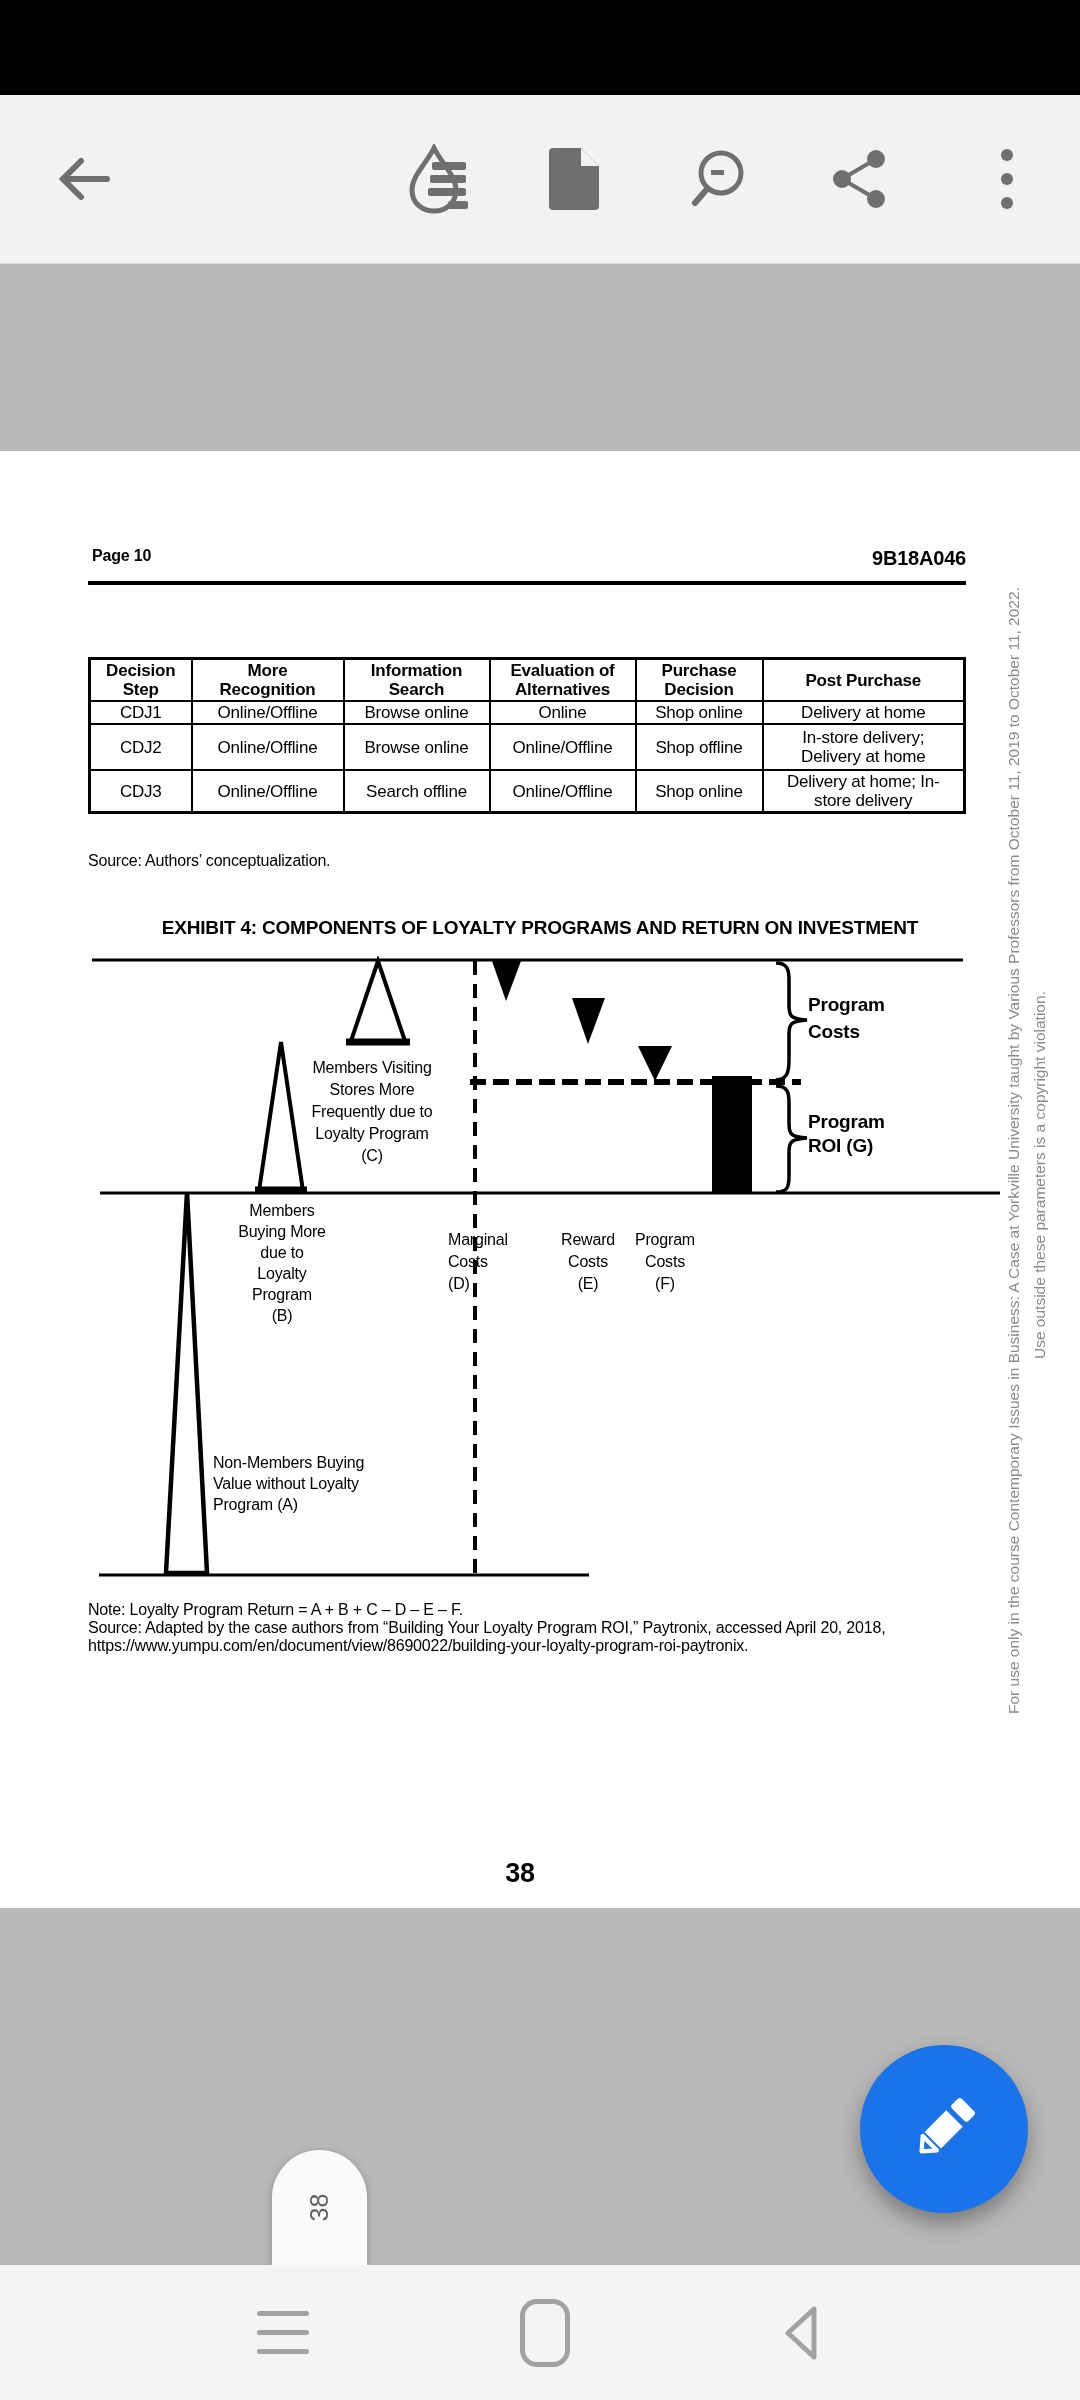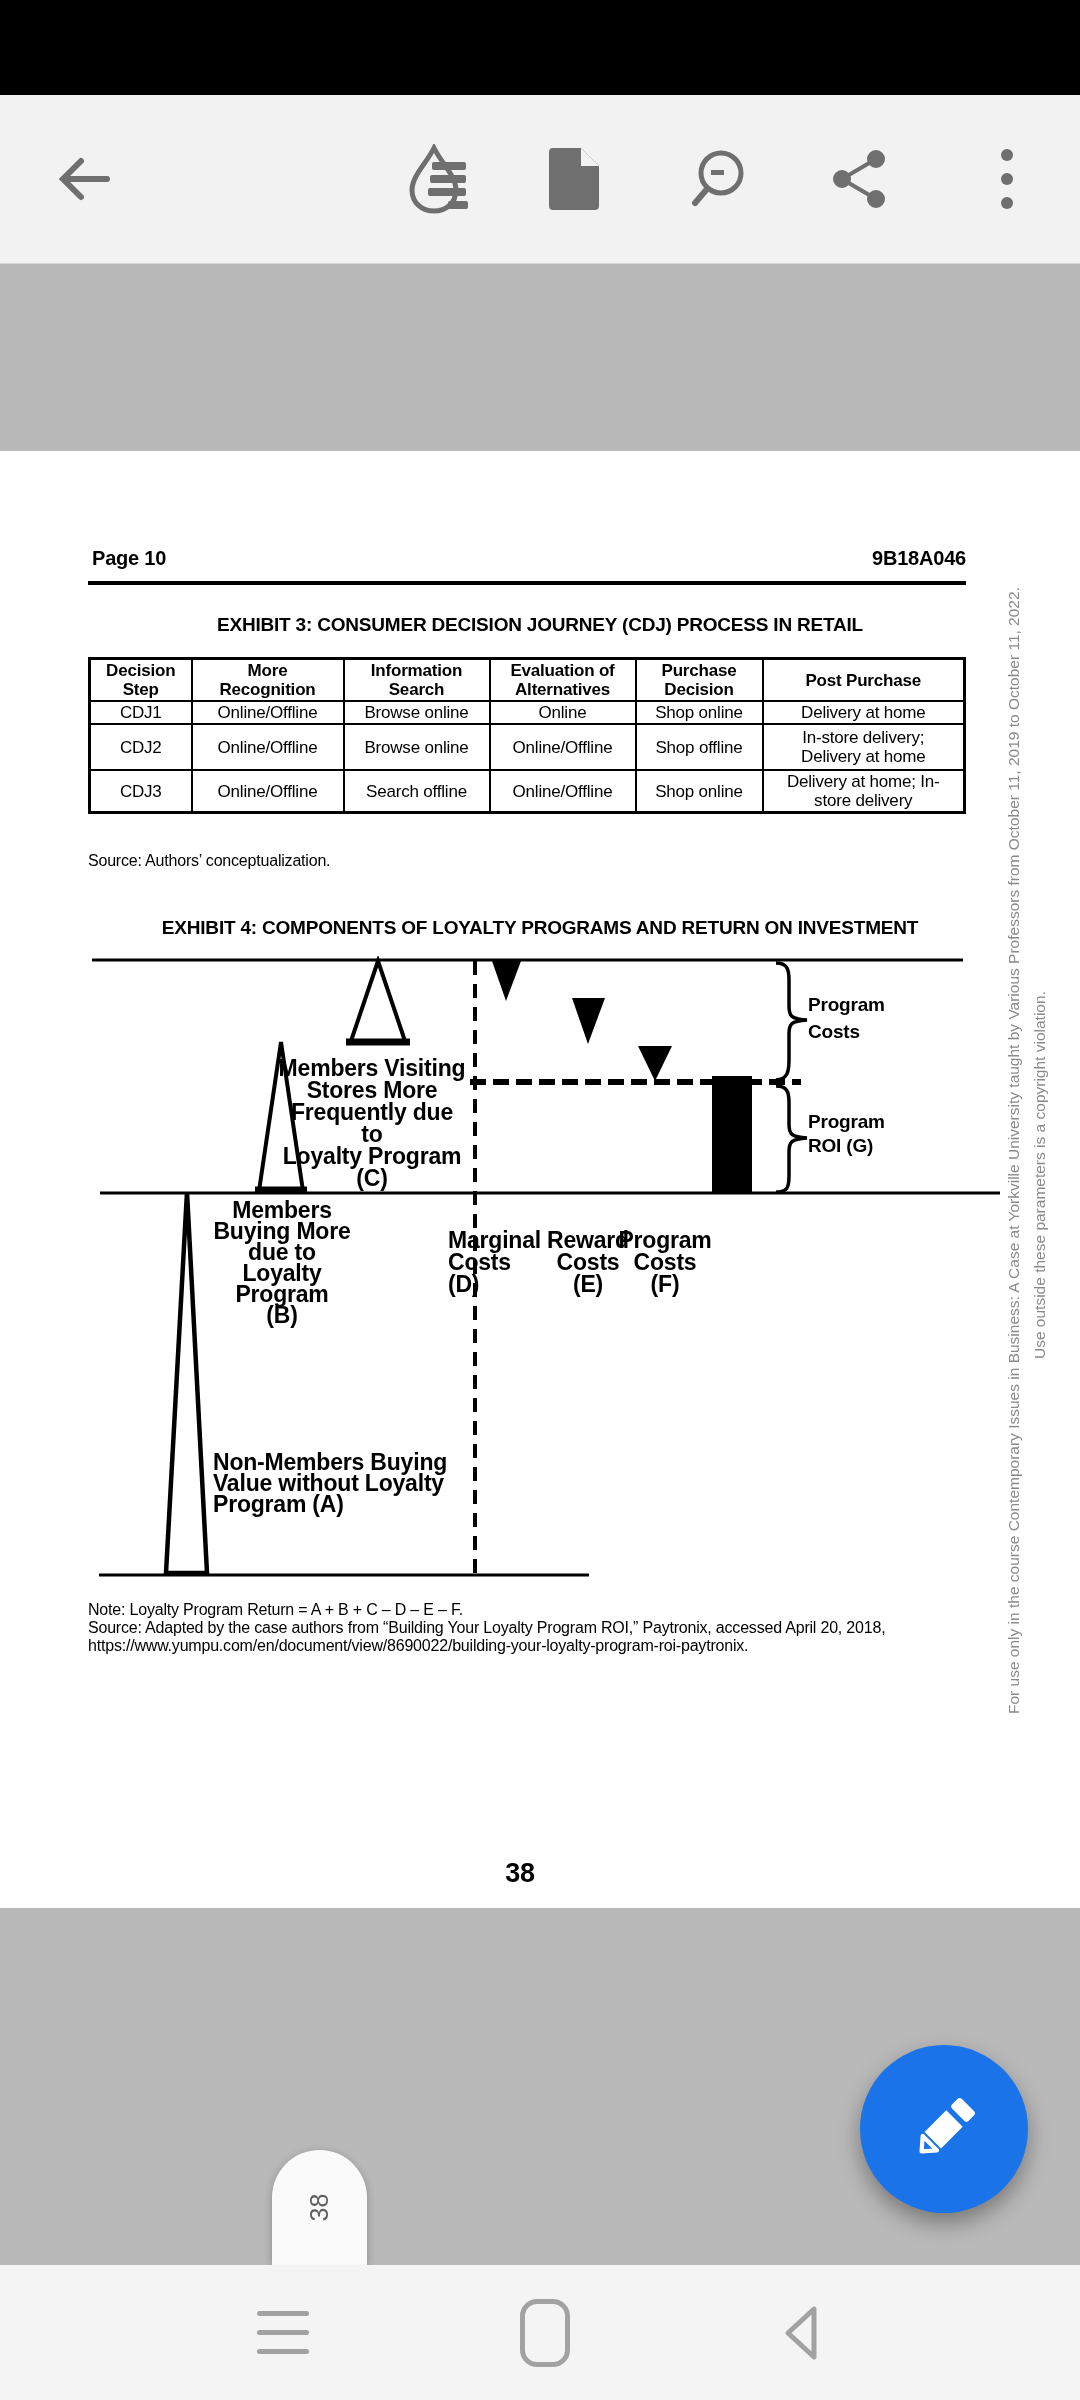--- a/index.html
+++ b/index.html
@@ -12,39 +12,39 @@
   
   .toolbar{position:absolute;left:0;top:95px;width:1080px;height:168px;background:#f2f2f2;
            box-shadow:0 1px 0 #d8d8d8;}
   .tb-btn{position:absolute;top:0;height:168px;width:110px;display:flex;align-items:center;justify-content:center;}
   .tb-back{left:30px;} .tb-view{left:395px;} .tb-pages{left:520px;}
   .tb-search{left:664px;} .tb-share{left:805px;} .tb-more{left:952px;}
 
   
   .page{position:absolute;left:0;top:451px;width:1080px;height:1457px;background:#fff;
         color:#000;letter-spacing:-0.2px;}
-  .hdr-left{position:absolute;left:92px;top:96px;font-size:20px;font-weight:bold;}
+  .hdr-left{position:absolute;left:92px;top:96px;font-size:16px;font-weight:bold;}
   .hdr-right{position:absolute;right:114px;top:96px;font-size:20px;font-weight:bold;}
   .hdr-rule{position:absolute;left:88px;top:130px;width:878px;height:4px;background:#000;}
   .ex-title{position:absolute;left:0;width:1080px;text-align:center;font-weight:bold;font-size:19px;}
   .ex3-title{top:163px;} .ex4-title{top:466px;}
 
   table.cdj{position:absolute;left:88px;top:206px;width:875px;border-collapse:collapse;
             border:3px solid #000;table-layout:fixed;}
   table.cdj th,table.cdj td{border:2px solid #000;font-size:17px;line-height:19px;
             text-align:center;vertical-align:middle;padding:1px 3px;white-space:pre-line;}
   table.cdj th{font-weight:bold;}
   .c0{width:102px;}.c1{width:152px;}.c2{width:146px;}.c3{width:146px;}.c4{width:127px;}.c5{width:202px;}
   .rh{height:37px;}.r1{height:23px;}.r2{height:46px;}.r3{height:40px;}.r4{height:23px;}
 
   .src-line{position:absolute;left:88px;top:401px;font-size:16px;}
 
   .diagram-svg{position:absolute;left:60px;top:505px;}
   .ml{white-space:pre-line;}
-  .dlabel{position:absolute;font-size:23px;line-height:22px;font-weight:bold;}
+  .dlabel{position:absolute;font-size:16px;line-height:22px;}
   .lbl-c{left:278px;top:606px;width:188px;text-align:center;line-height:22px;}
   .lbl-b{left:192px;top:749px;width:180px;text-align:center;line-height:21px;}
   .lbl-a{left:213px;top:1001px;width:280px;text-align:left;line-height:21px;}
   .lbl-d{left:448px;top:778px;width:110px;text-align:left;}
   .lbl-e{left:533px;top:778px;width:110px;text-align:center;}
   .lbl-f{left:610px;top:778px;width:110px;text-align:center;}
   .lbl-pc{left:808px;top:540px;font-weight:bold;font-size:19px;line-height:27px;}
   .lbl-roi{left:808px;top:659px;font-weight:bold;font-size:19px;line-height:24px;}
   .note-block{position:absolute;left:88px;top:1150px;font-size:16px;line-height:18px;}
   .pg-num{position:absolute;left:0;top:1407px;width:1040px;text-align:center;
@@ -133,21 +133,20 @@
         </g>
       </svg>
     </div>
   </div>
 
   <div class="page">
     <div class="hdr-left">Page 10</div>
     <div class="hdr-right">9B18A046</div>
     <div class="hdr-rule"></div>
 
-    <div class="ex-title ex3-title">EXHIBIT 3: CONSUMER DECISION JOURNEY (CDJ) PROCESS IN RETAIL</div>
 
     <table class="cdj">
       <colgroup>
           <col class="c0">
           <col class="c1">
           <col class="c2">
           <col class="c3">
           <col class="c4">
           <col class="c5">
         </colgroup>

